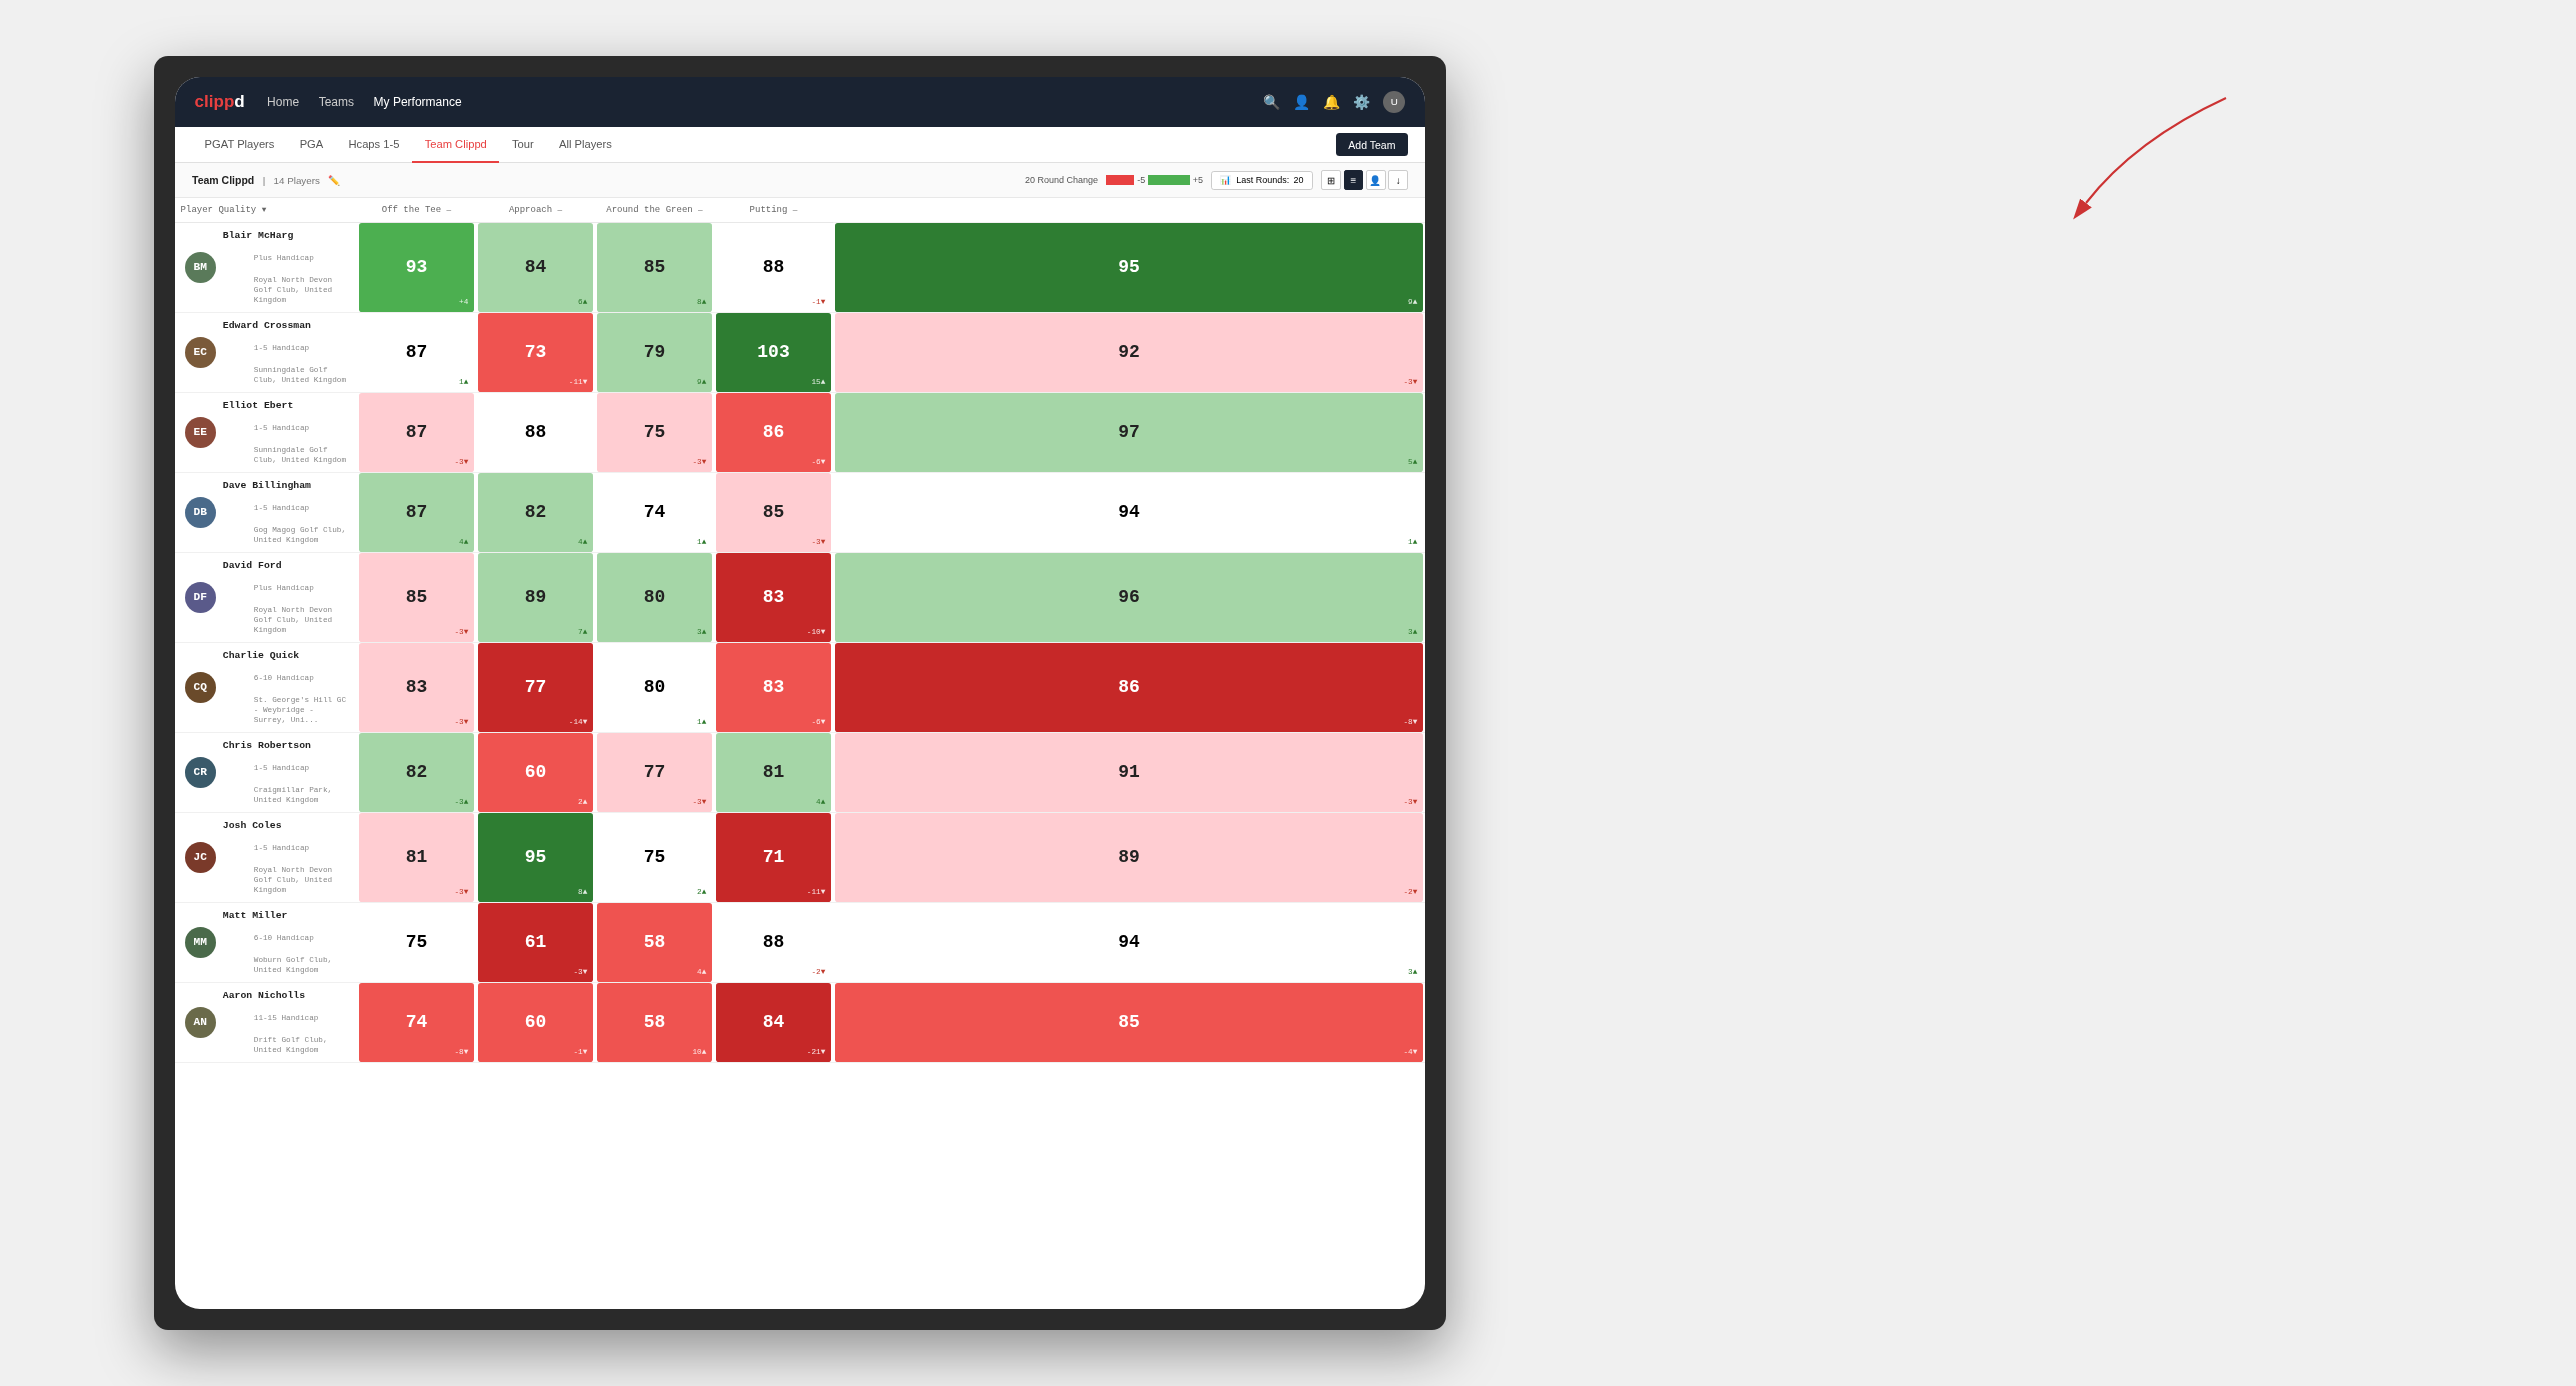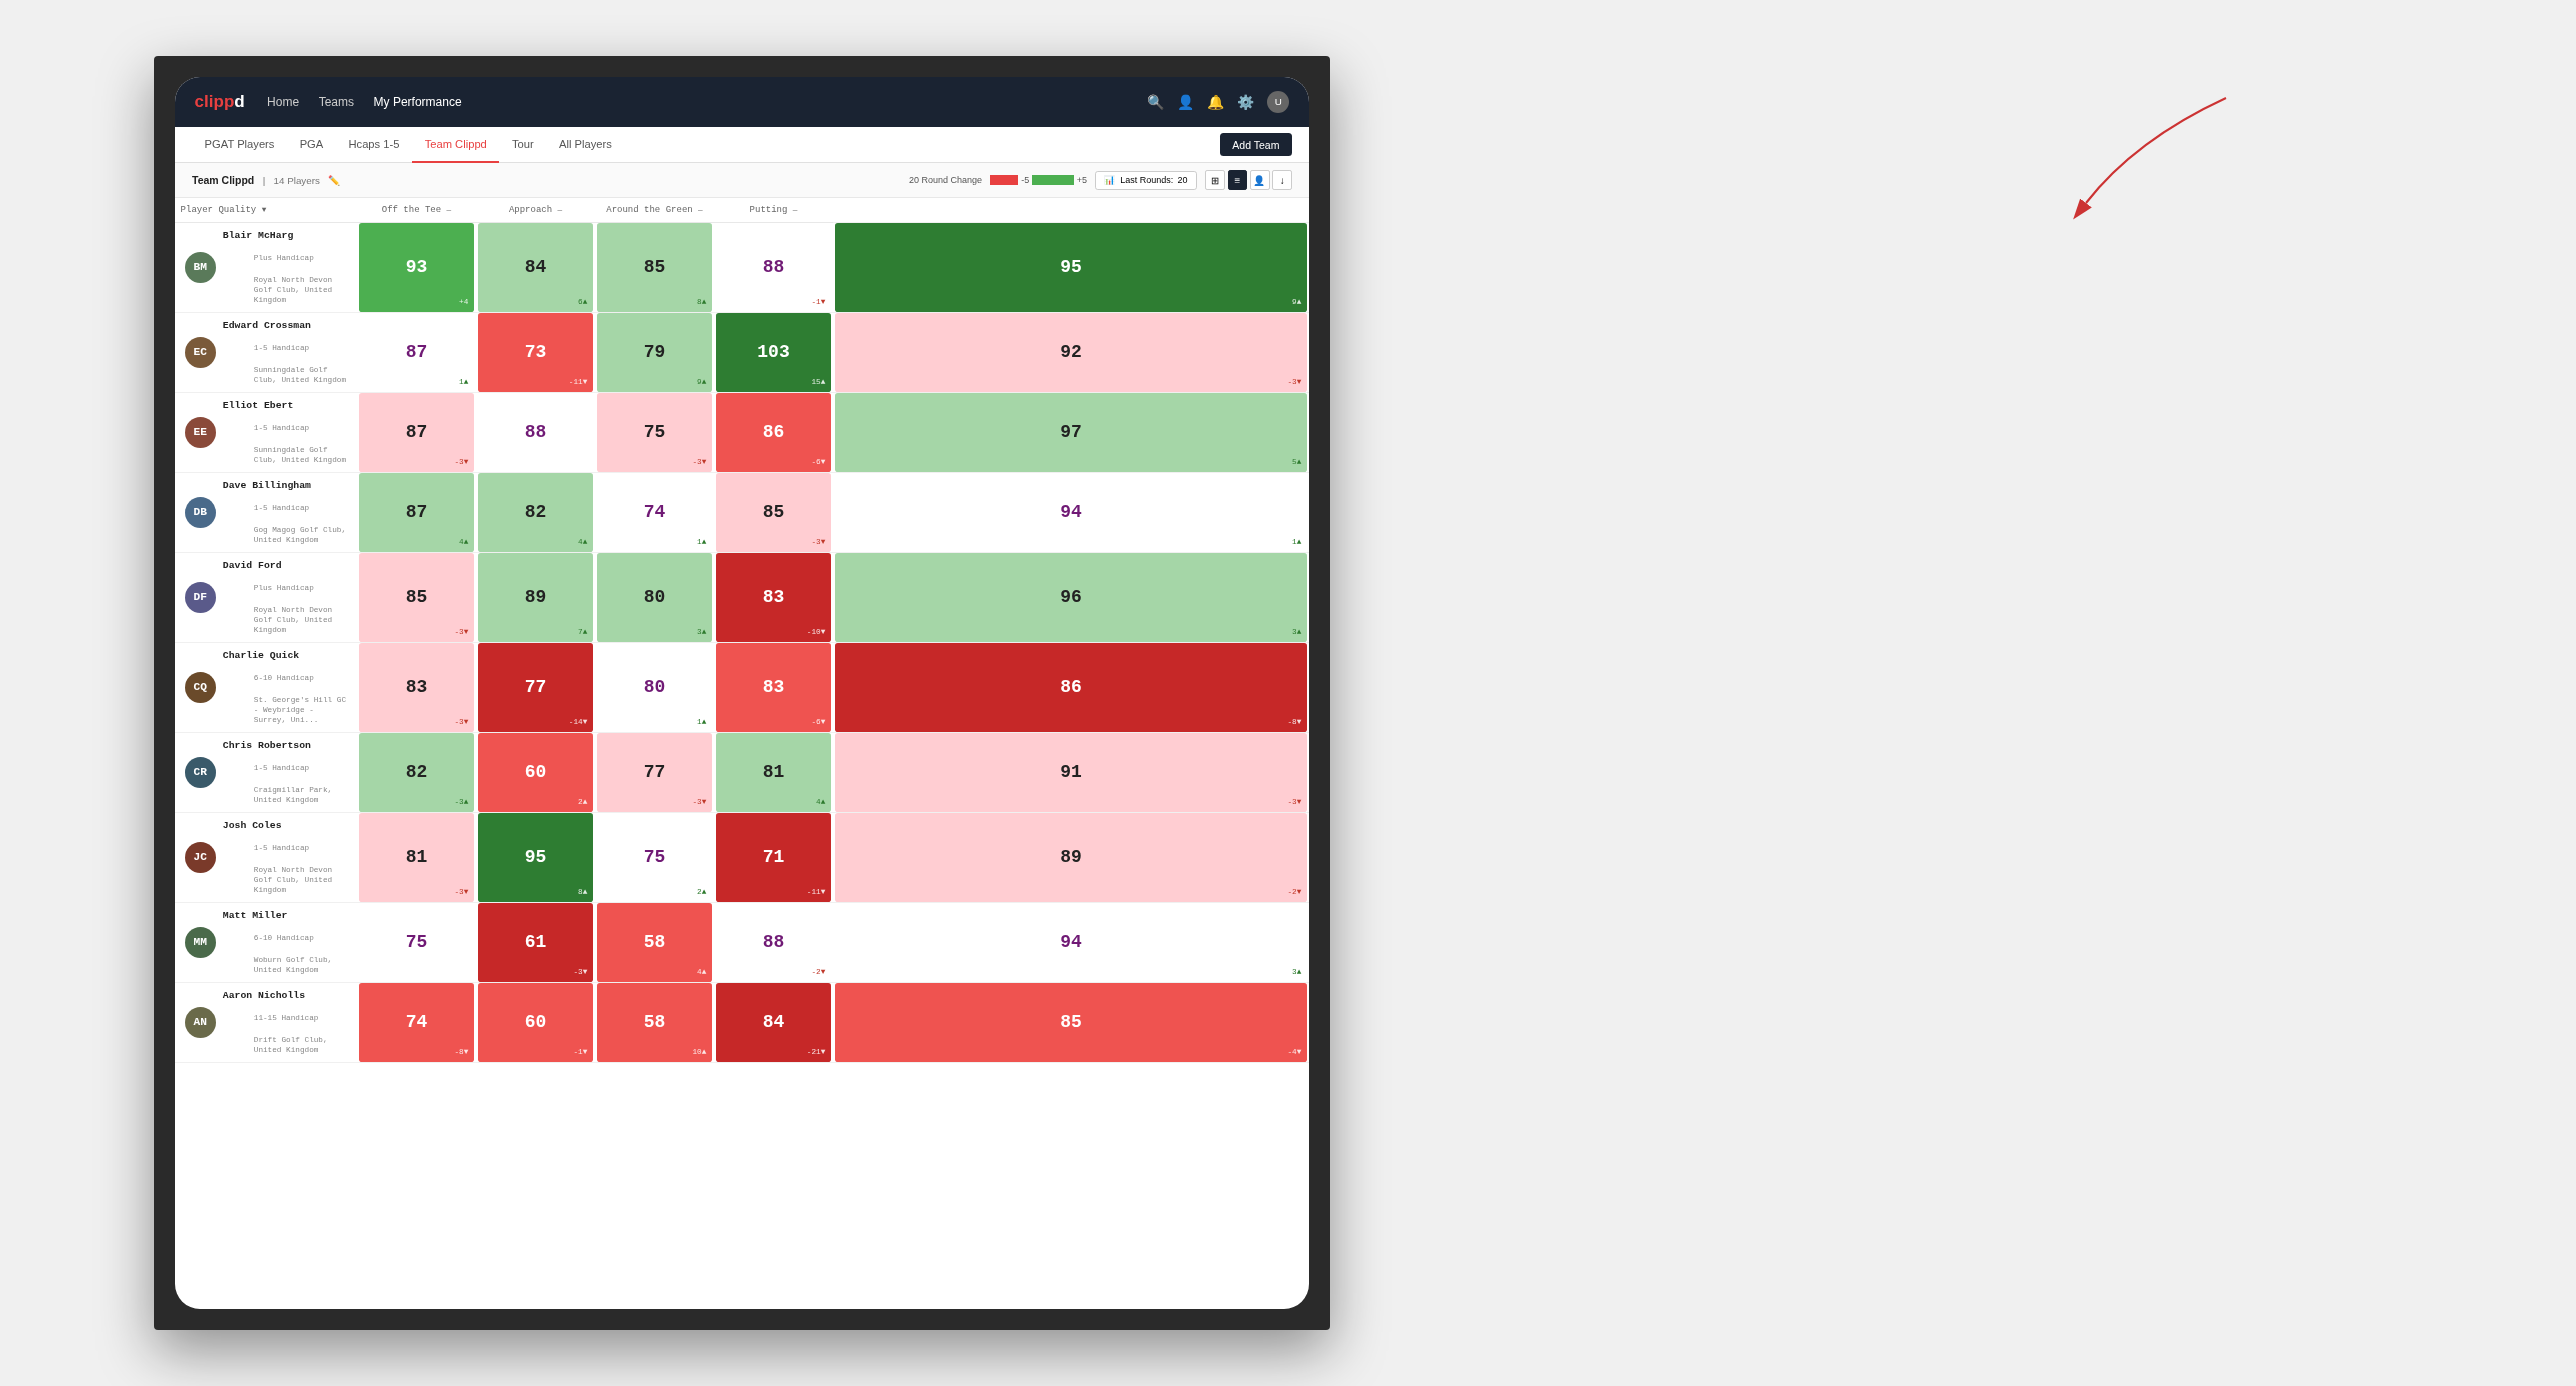--- a/index.html
+++ b/index.html
@@ -39,24 +39,24 @@
       top: 84px;
       width: 210px;
       height: 140px;
     }
 
     
     .ipad-frame {
       position: absolute;
       left: 154px;
       top: 56px;
-      width: 1176px;
+      width: 1292px;
       height: 1274px;
       background: #2a2a2a;
-      border-radius: 4px;
+      border-radius: 14px;
       box-shadow: 0 21px 56px rgba(0,0,0,0.4);
       padding: 21px;
     }
     .ipad-screen {
       width: 100%;
       height: 100%;
       background: #fff;
       border-radius: 25px;
       overflow: hidden;
       display: flex;
@@ -280,21 +280,21 @@
       align-items: center;
       justify-content: center;
       height: 100%;
       border-radius: 2.8px;
       margin: 2.1px;
       position: relative;
     }
     .score-num {
       font-size: 18px;
       font-weight: 700;
-      color: #701a75;
+      color: #000000;
     }
     .score-change {
       font-size: 7.7px;
       position: absolute;
       right: 5.6px;
       bottom: 5.6px;
       display: flex;
       align-items: center;
       gap: 0.7px;
     }

